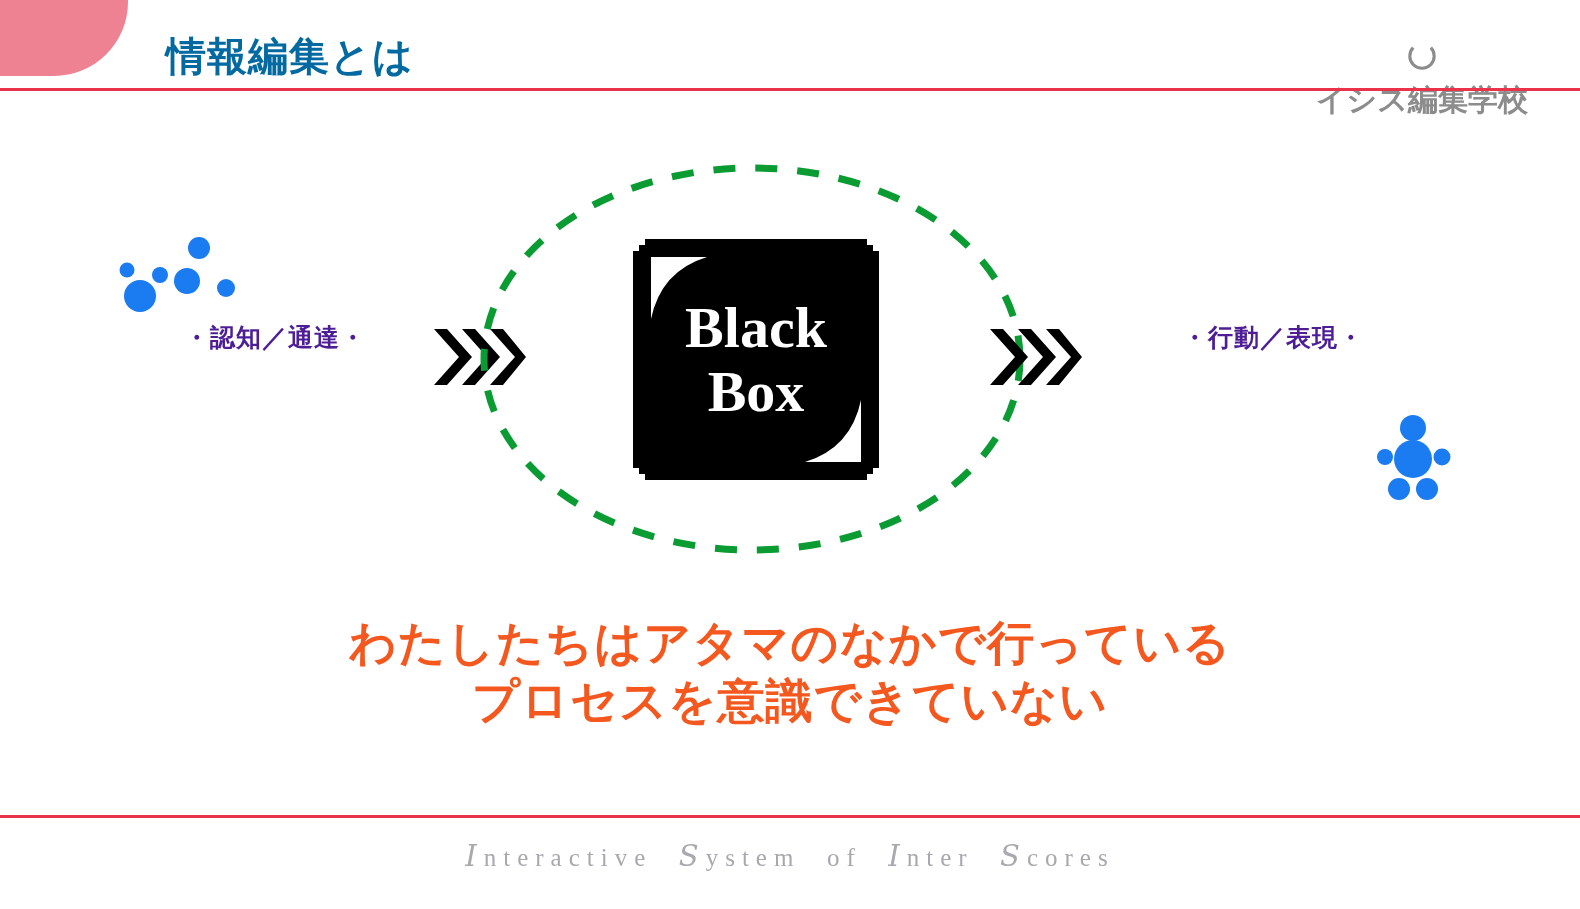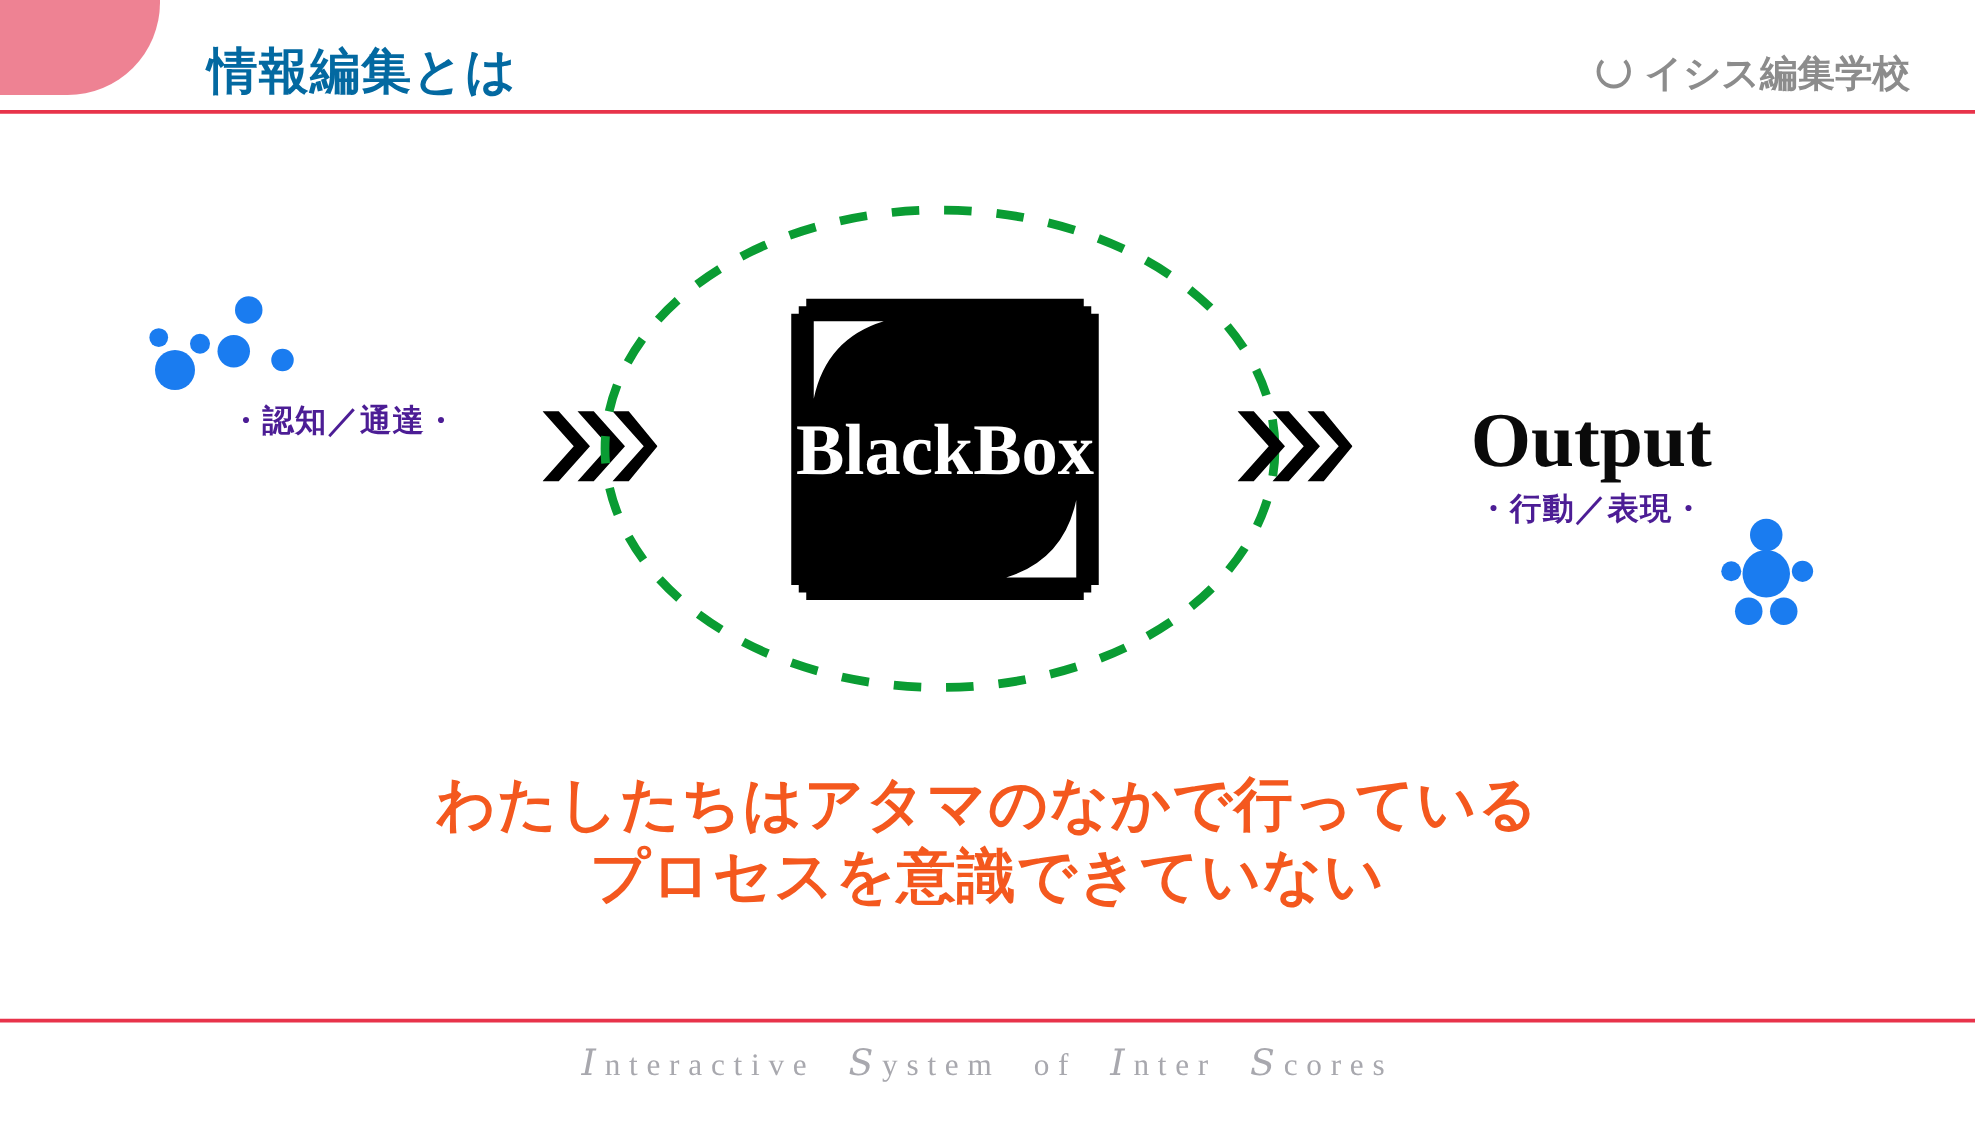--- a/index.html
+++ b/index.html
@@ -40,20 +40,21 @@
     color: #0369a1;
     white-space: nowrap;
   }
   .brand-logo {
     position: absolute;
     right: 52px;
     top: 44px;
     display: flex;
     align-items: center;
     gap: 10px;
+    flex-direction: column;
   }
   .brand-mark {
     width: 30px;
     height: 30px;
     display: block;
   }
   .brand-name {
     font-family: "Liberation Sans", sans-serif;
     font-weight: bold;
     font-size: 30px;
@@ -126,21 +127,21 @@
     height: 245px;
   }
   .bb-svg { display: block; width: 250px; height: 245px; }
   .bb-text {
     position: absolute;
     left: 0;
     top: 0;
     width: 250px;
     height: 245px;
     display: flex;
-    flex-direction: row;
+    flex-direction: column;
     align-items: center;
     justify-content: center;
     font-family: "Liberation Serif", "DejaVu Serif", serif;
     font-weight: bold;
     font-size: 58px;
     line-height: 64px;
     color: #ffffff;
     letter-spacing: 0px;
   }
 
@@ -161,21 +162,21 @@
 
   
   .footer {
     position: absolute;
     left: 0;
     top: 832px;
     width: 1580px;
     text-align: center;
     font-family: "Liberation Serif", "DejaVu Serif", serif;
     font-size: 25px;
-    line-height: 36px;
+    line-height: 48px;
     letter-spacing: 7px;
     color: #a8a8ae;
     white-space: nowrap;
   }
   .footer .swash {
     font-family: "DejaVu Serif", "Liberation Serif", serif;
     font-style: italic;
     font-size: 29px;
   }
 </style>
@@ -240,21 +241,20 @@
 
     <svg class="chevrons chev-right" width="92" height="58" viewBox="0 0 92 58">
       <g fill="#000000">
         <polygon points="0,1 13,1 38,29 13,57 0,57 25,29"></polygon>
         <polygon points="28,1 41,1 66,29 41,57 28,57 53,29"></polygon>
         <polygon points="56,1 69,1 92,29 69,57 56,57 81,29"></polygon>
       </g>
     </svg>
 
     <div class="stage stage-output">
-      <div class="stage-title">Output</div>
       <div class="stage-sub">・行動／表現・</div>
     </div>
 
     <svg class="dots-svg dots-output" width="90" height="90" viewBox="0 0 90 90">
       <circle cx="45" cy="16" r="13" fill="#1a7cf0"></circle>
       <circle cx="17" cy="45" r="8" fill="#1a7cf0"></circle>
       <circle cx="45" cy="47" r="19" fill="#1a7cf0"></circle>
       <circle cx="74" cy="45" r="8.5" fill="#1a7cf0"></circle>
       <circle cx="31" cy="77" r="11" fill="#1a7cf0"></circle>
       <circle cx="59" cy="77" r="11" fill="#1a7cf0"></circle>

